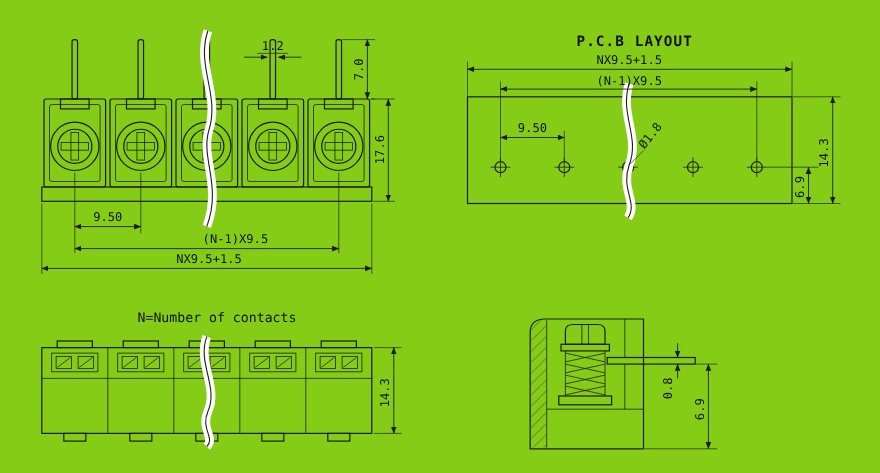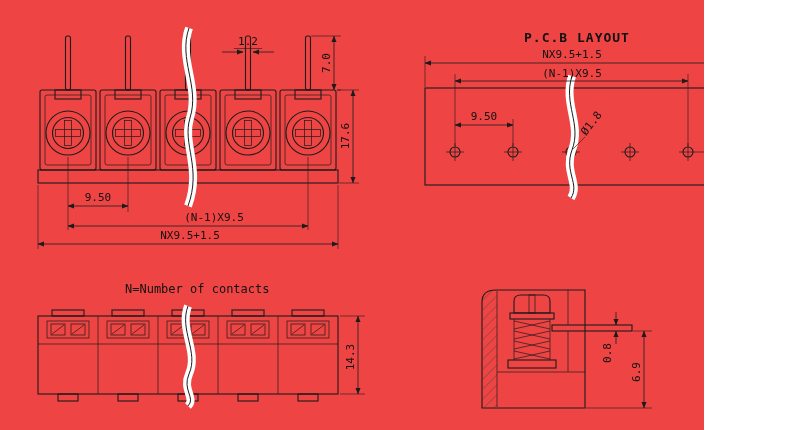--- a/index.html
+++ b/index.html
@@ -1,16 +1,16 @@
 <!DOCTYPE html>
 <html><head>
 <meta charset="utf-8">
 <style>
   html,body{margin:0;padding:0;background:#ffffff;}
-  #canvas{width:704px;height:430px;position:relative;background:#ef4444;overflow:hidden;}
+  #canvas{width:800px;height:430px;position:relative;background:#84cc16;overflow:hidden;}
   svg{display:block;}
   .geo{stroke:#1c1c1c;stroke-width:1.1;fill:none;}
   .thin{stroke:#1c1c1c;stroke-width:0.7;fill:none;}
   .dim{stroke:#1c1c1c;stroke-width:0.8;fill:none;}
   .ext{stroke:#1c1c1c;stroke-width:0.6;fill:none;}
   .break-bg{stroke:#ffffff;stroke-width:8;fill:none;}
   .break-fg{stroke:#1c1c1c;stroke-width:1;fill:none;}
   text{fill:#111111;font:11px "DejaVu Sans Mono", monospace;stroke:none;}
   .title-text{font-size:13px;letter-spacing:1px;font-weight:bold;}
   .note-text{font-size:12px;}

